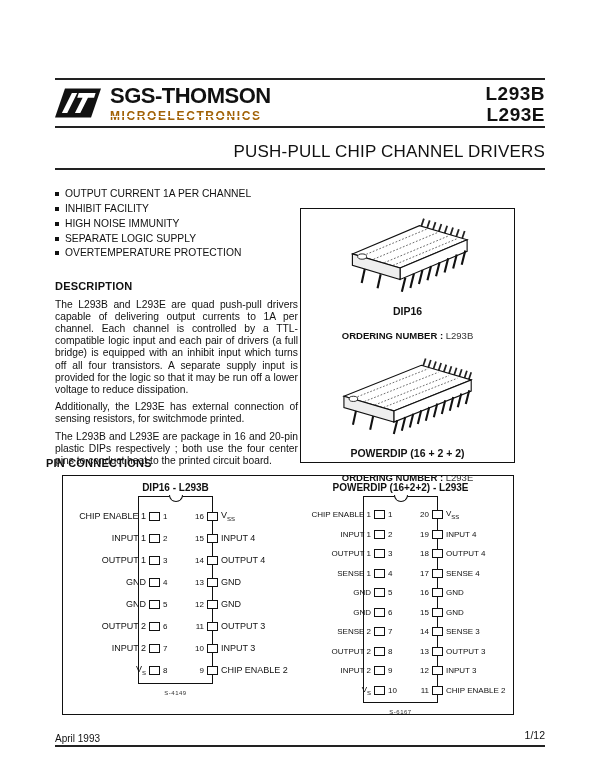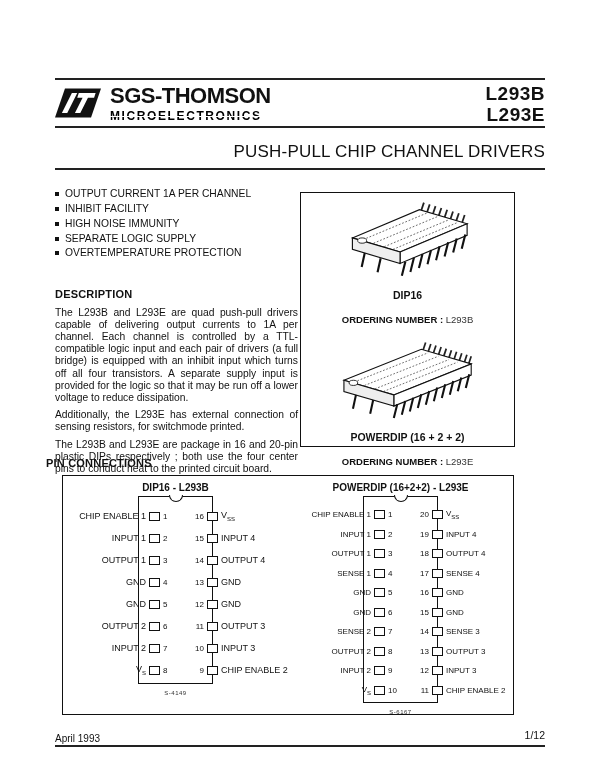--- a/index.html
+++ b/index.html
@@ -11,38 +11,38 @@
   .rule { position:absolute; left:55px; right:55px; background:#222; }
   .rule-top   { top:78px;  height:2px; }
   .rule-mid   { top:126px; height:2px; }
   .rule-title { top:168px; height:2px; }
 
   
   .header { position:absolute; left:55px; right:55px; top:84px; height:42px; display:flex; justify-content:space-between; }
   .brand { display:flex; gap:9px; align-items:flex-start; }
   .brand-text { padding-top:1px; }
   .brand-name { font-size:22px; font-weight:bold; letter-spacing:-0.5px; line-height:1; white-space:nowrap; }
-  .brand-sub  { font-size:12px; font-weight:bold; letter-spacing:1.6px; margin-top:2px; position:relative; color:#000000; white-space:nowrap; }
+  .brand-sub  { font-size:12px; font-weight:bold; letter-spacing:1.6px; margin-top:2px; position:relative; color:#a16207; white-space:nowrap; }
   .brand-sub::after { content:""; position:absolute; left:0; right:2px; top:48%; height:1px; background:#fff; }
   .partnos { text-align:right; font-size:19px; font-weight:bold; line-height:1.08; letter-spacing:0.5px; }
 
   .doc-title { position:absolute; right:55px; top:142px; font-size:17px; letter-spacing:0.2px; }
 
   
   .left-col { position:absolute; left:55px; top:188px; width:243px; }
   .features { list-style:none; }
   .features li { display:flex; gap:6px; align-items:flex-start; margin-bottom:2.5px; font-size:10.3px; line-height:1.2; }
   .features li::before { content:""; flex:none; width:4px; height:4px; background:#111; margin-top:4px; }
   .section-heading { font-size:11px; font-weight:bold; letter-spacing:0.2px; }
-  .desc-heading { margin-top:28px; margin-bottom:7px; }
+  .desc-heading { margin-top:20px; margin-bottom:7px; }
   .left-col p { font-size:10.3px; line-height:1.185; text-align:justify; margin-bottom:5px; }
 
   
   .package-box {
-    position:absolute; left:300px; top:192px; width:215px; height:255px;
+    position:absolute; left:300px; top:208px; width:215px; height:255px;
     border:1.5px solid #111; display:flex; flex-direction:column; align-items:center;
   }
   .pkg-ill { margin-top:6px; }
   .pkg-ill2 { margin-top:14px; }
   .pkg-name { font-size:10.5px; font-weight:bold; margin-top:2px; }
   .pkg-order { font-size:9.5px; margin-top:13px; white-space:nowrap; }
   .pkg-order .lbl { font-weight:bold; }
   .pkg-order .num { color:#333; }
 
   

